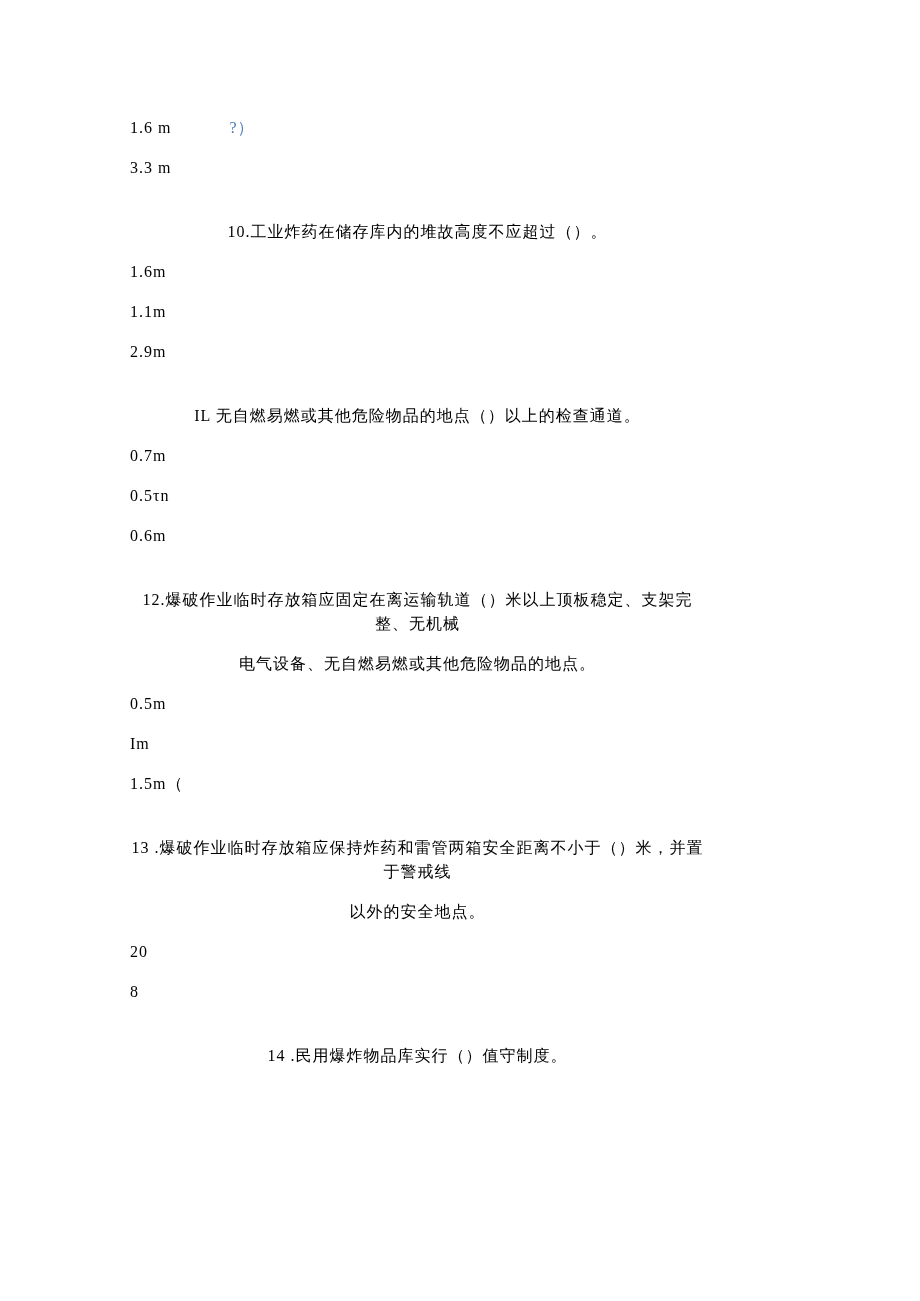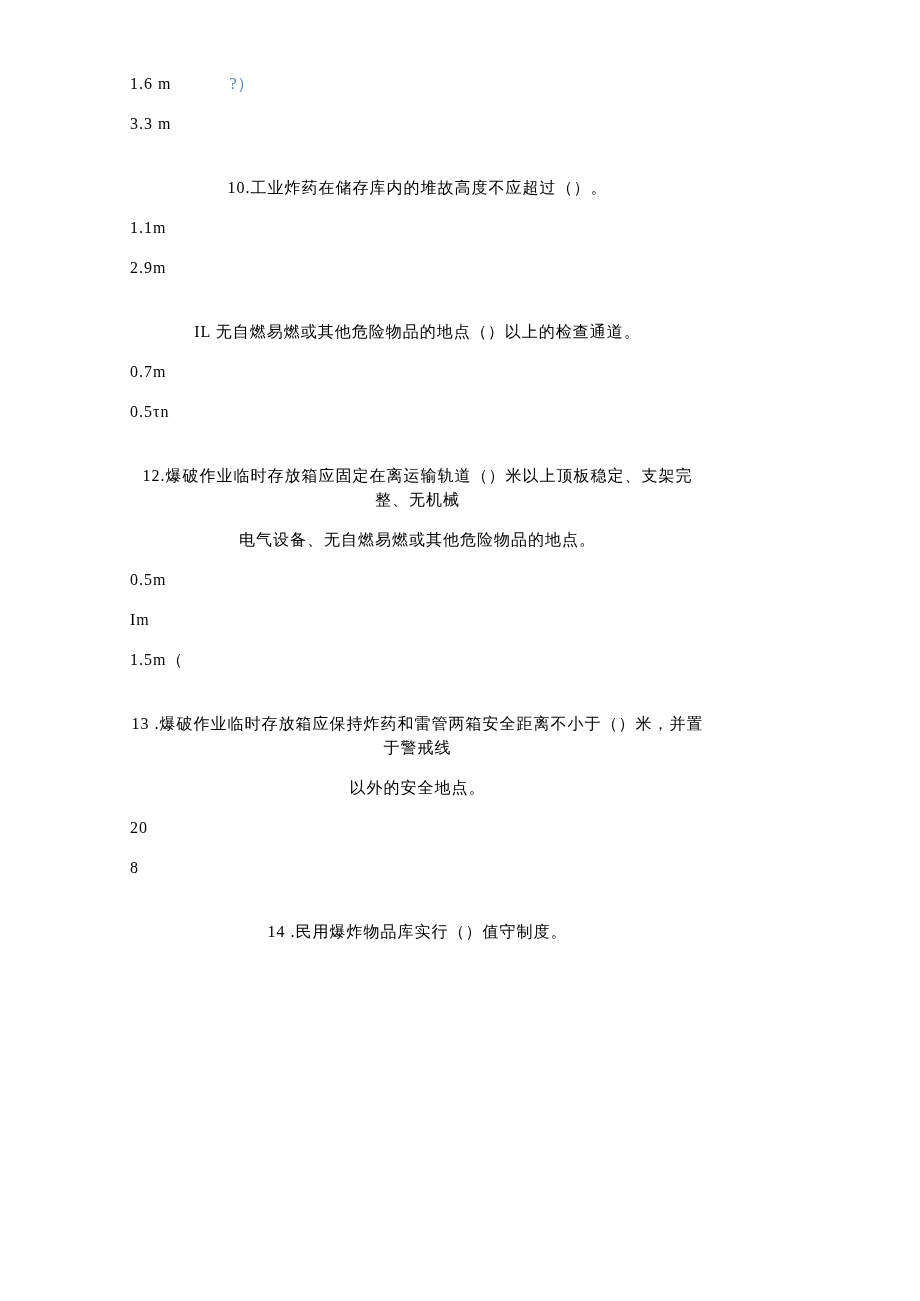--- a/index.html
+++ b/index.html
@@ -7,21 +7,21 @@
     padding: 0;
     background: #ffffff;
     font-family: "SimSun", "宋体", serif;
     font-size: 16px;
     color: #000000;
     line-height: 1.5;
   }
   .page {
     width: 835px;
     min-height: 1301px;
-    padding: 72px 130px 100px 130px;
+    padding: 116px 130px 100px 130px;
     box-sizing: border-box;
   }
   .line {
     margin-bottom: 16px;
     letter-spacing: 1px;
   }
   .block {
     margin-bottom: 40px;
   }
   .option-line {
@@ -47,28 +47,30 @@
       <span style="display:inline-block;width:48px;"></span>
       <span class="blue">?）</span>
     </div>
     <div class="option-line">
       <span>3.3 m</span>
     </div>
   </div>
 
   <div class="block">
     <div class="line q-text">10.工业炸药在储存库内的堆故高度不应超过（）。</div>
+    <div class="option-line"><span>1.6m</span></div>
     <div class="option-line"><span>1.1m</span></div>
     <div class="option-line"><span>2.9m</span></div>
   </div>
 
   <div class="block">
     <div class="line q-text">IL 无自燃易燃或其他危险物品的地点（）以上的检查通道。</div>
     <div class="option-line"><span>0.7m</span></div>
     <div class="option-line"><span>0.5τn</span></div>
+    <div class="option-line"><span>0.6m</span></div>
   </div>
 
   <div class="block">
     <div class="line q-text">12.爆破作业临时存放箱应固定在离运输轨道（）米以上顶板稳定、支架完整、无机械</div>
     <div class="line q-text">电气设备、无自燃易燃或其他危险物品的地点。</div>
     <div class="option-line"><span>0.5m</span></div>
     <div class="option-line"><span>Im</span></div>
     <div class="option-line"><span>1.5m（</span></div>
   </div>
 

